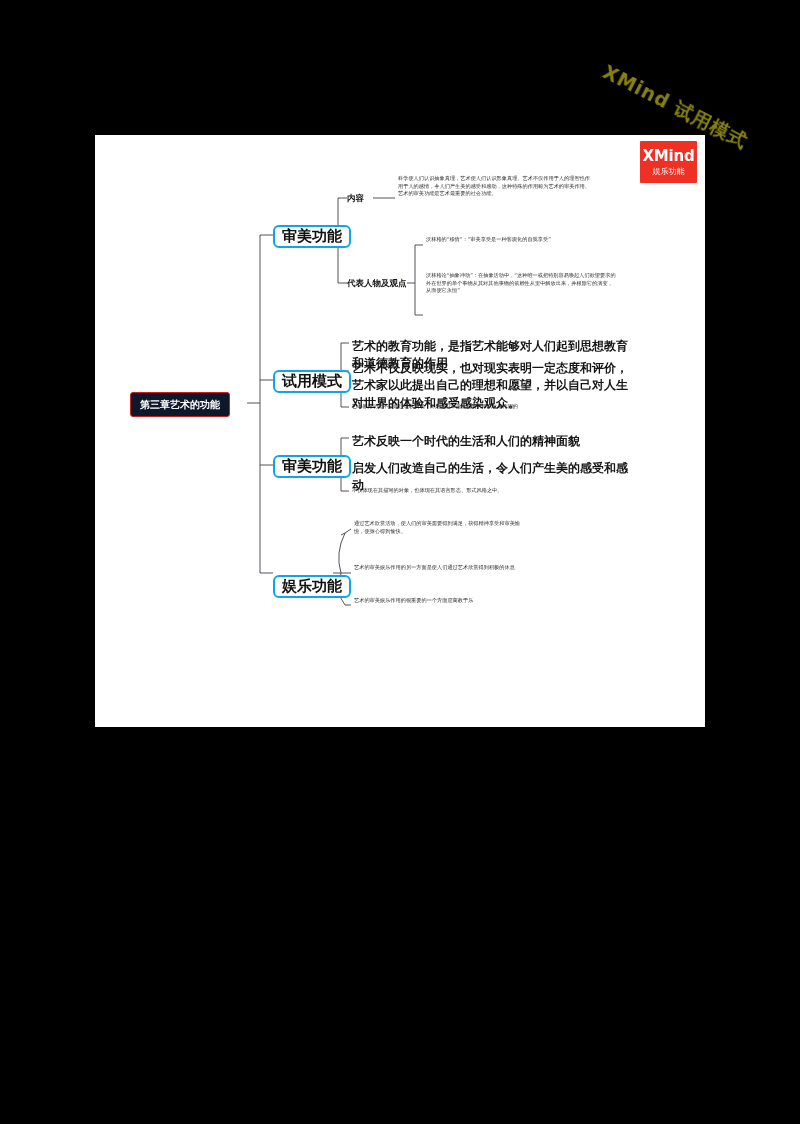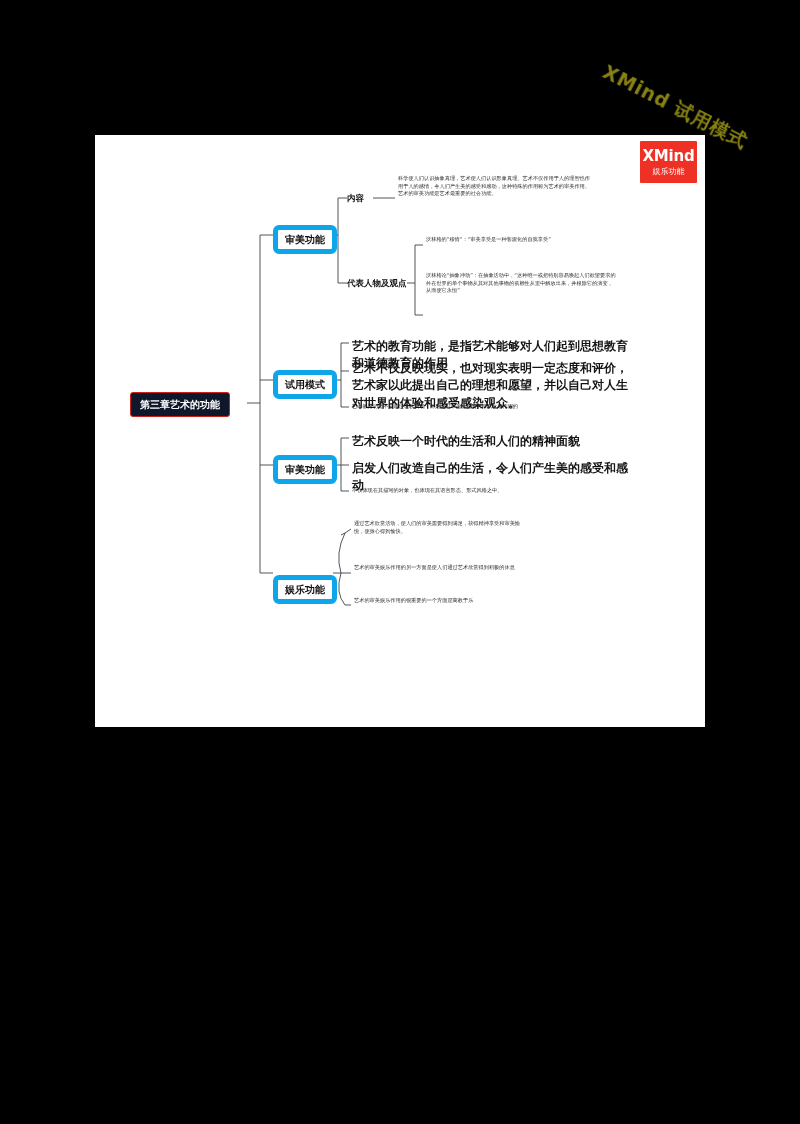--- a/index.html
+++ b/index.html
@@ -93,25 +93,25 @@
     border: 1px solid #c8201b;
     border-radius: 3px;
     color: #ffffff;
     font-size: 10px;
     font-weight: bold;
     padding: 5px 9px;
     white-space: nowrap;
     line-height: 13px;
   }
   .branch-node {
-    border: 5px solid #0ea5e9;
+    border: 2px solid #0ea5e9;
     border-radius: 6px;
     background: #ffffff;
     color: #111111;
-    font-size: 10px;
+    font-size: 15px;
     font-weight: bold;
     padding: 4px 7px;
     white-space: nowrap;
     line-height: 11px;
   }
   .sub-label {
     font-size: 8.5px;
     font-weight: bold;
     color: #111111;
     white-space: nowrap;

